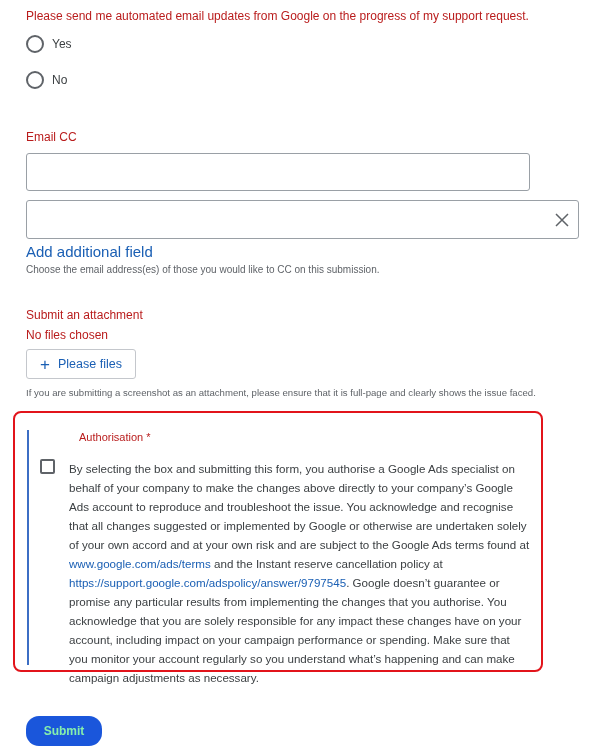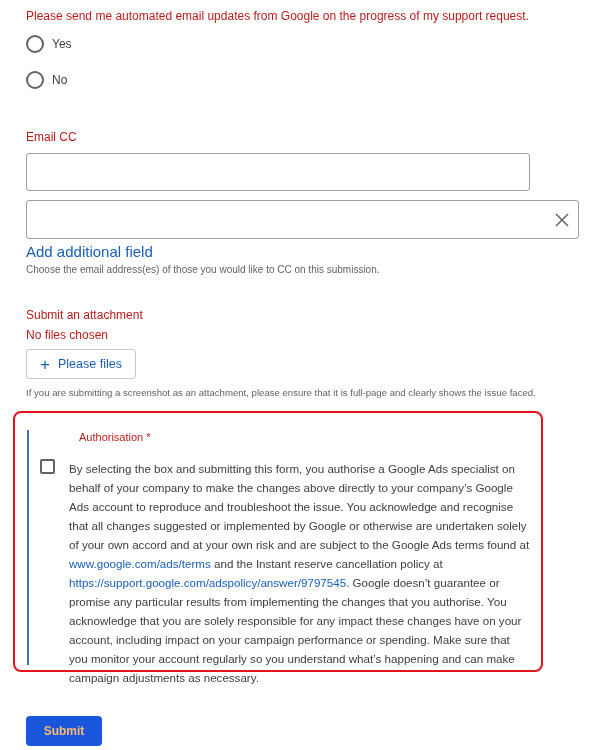--- a/index.html
+++ b/index.html
@@ -47,21 +47,21 @@
     position: absolute; left: 40px; top: 459px; width: 15px; height: 15px;
     border: 2px solid #5f6368; border-radius: 2px; box-sizing: border-box; background: #fff; cursor: pointer;
   }
   .auth-text {
     position: absolute; left: 69px; top: 459px; width: 462px;
     font-size: 11.6px; line-height: 19px; color: #3c4043;
   }
   .auth-text a { color: #1a5fb4; text-decoration: none; cursor: pointer; }
   .submit-btn {
     position: absolute; left: 26px; top: 716px; width: 76px; height: 30px;
-    background: #1a56db; color: #fdba74; border: none; border-radius: 4px;
+    background: #1a56db; color: #86efac; border: none; border-radius: 13px;
     font-family: "Liberation Sans", sans-serif; font-size: 12px; font-weight: bold; cursor: pointer;
   }
 </style>
 </head>
 <body>
 
 <div class="abs txt" style="left:26px; top:9px;">Please send me automated email updates from Google on the progress of my support request.</div>
 
 <div class="radio-row" style="top:35px;">
   <span class="radio-circle"></span>

